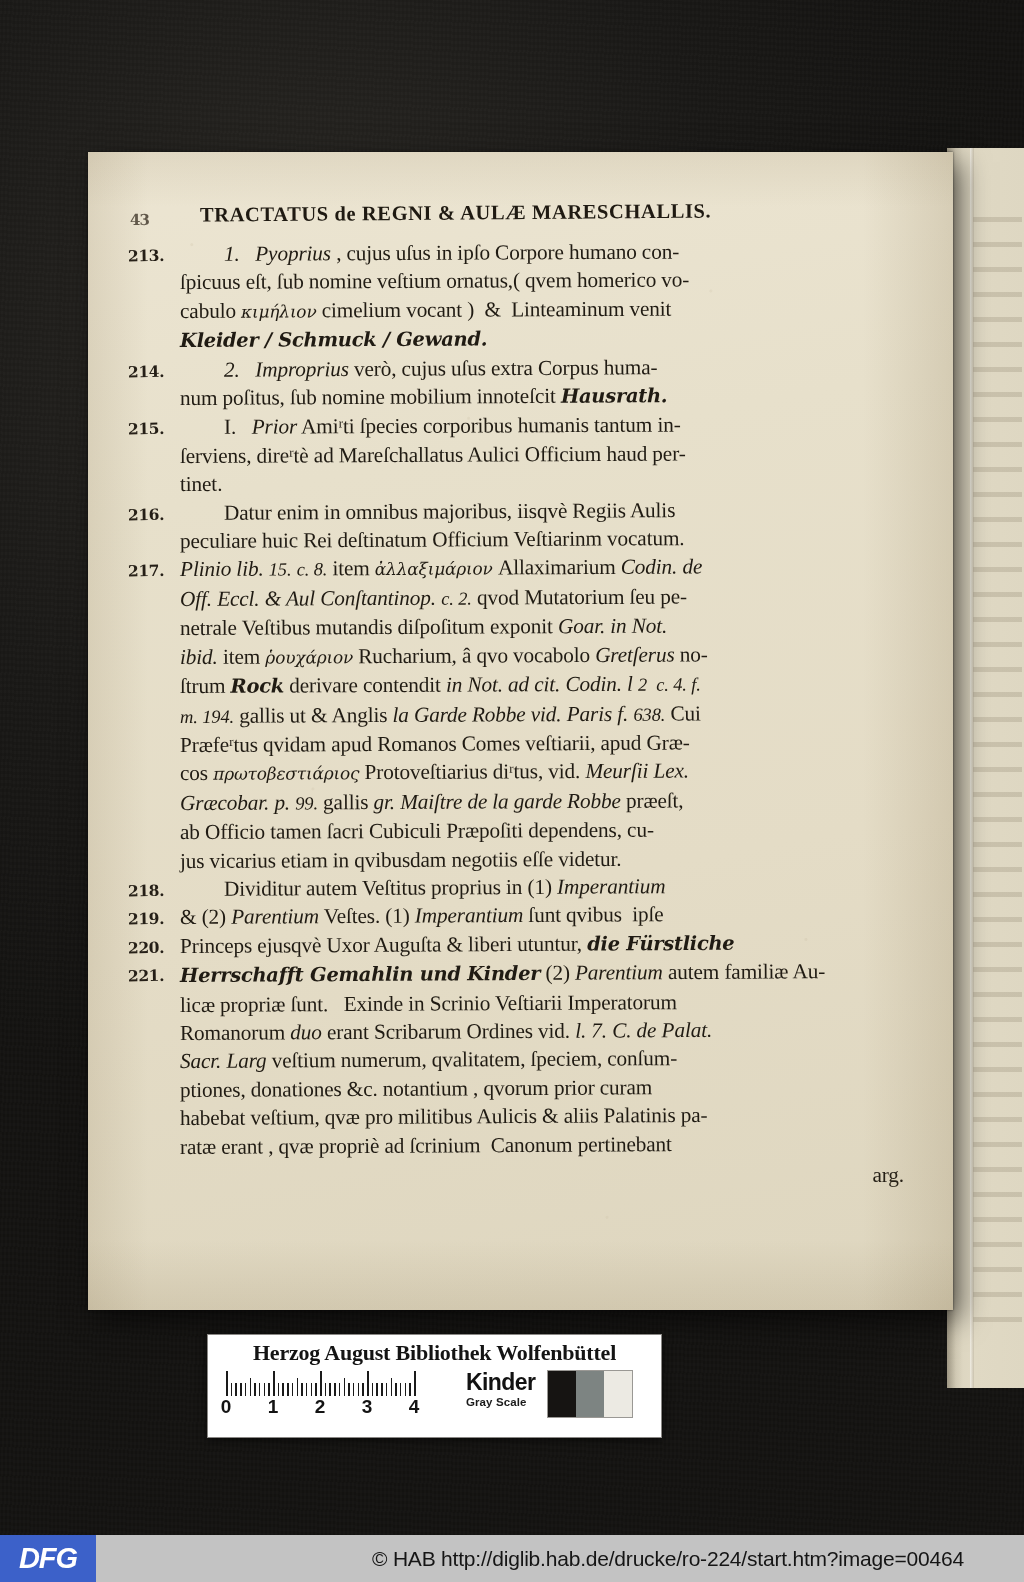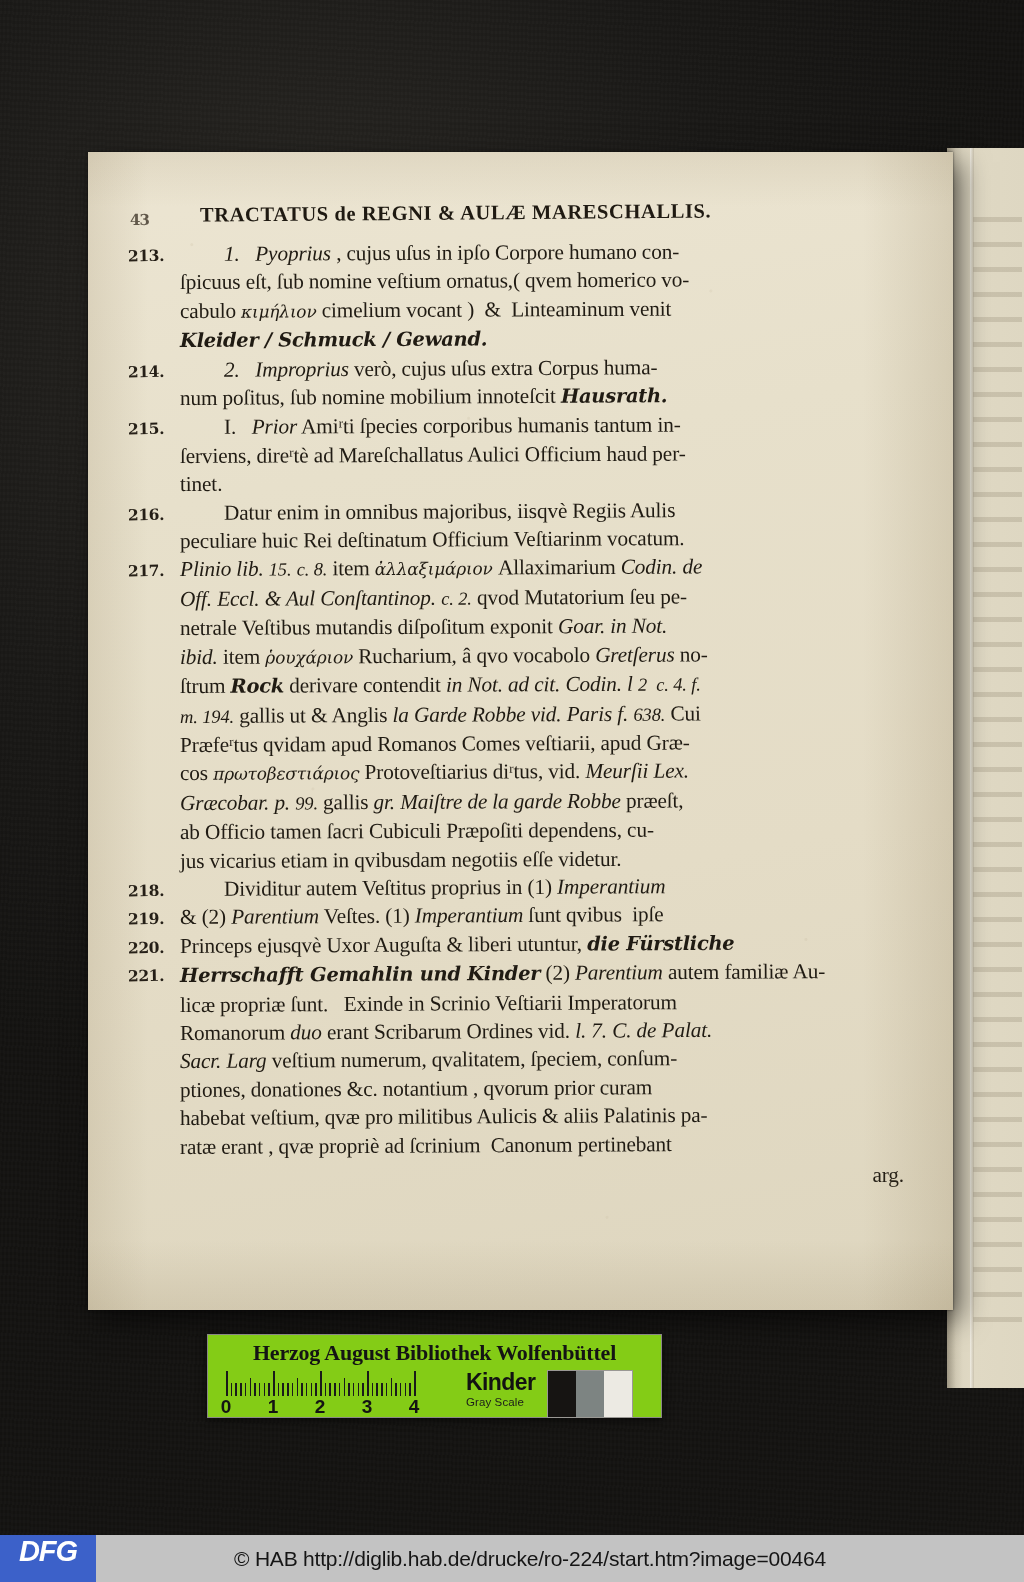--- a/index.html
+++ b/index.html
@@ -182,22 +182,22 @@
   }
 
   
   .para:nth-child(odd)  .line { transform: rotate(-0.28deg); }
   .para:nth-child(even) .line { transform: rotate(-0.34deg); }
 
   
   .ruler-card {
     position: absolute;
     left: 207px; top: 1334px;
-    width: 455px; height: 84px;
-    background: #84cc16;
+    width: 455px; height: 104px;
+    background: #ffffff;
     border: 1px solid #8a8885;
     box-shadow: 0 2px 8px rgba(0,0,0,.6);
   }
   .ruler-title {
     text-align: center;
     font-family: "Liberation Serif", serif;
     font-weight: 700;
     font-size: 22px;
     color: #141414;
     letter-spacing: -.2px;
@@ -237,21 +237,21 @@
   .kodak-word {
     font-family: "Liberation Sans", sans-serif;
     font-weight: 700;
     font-size: 23px;
     color: #121212;
     letter-spacing: -.6px;
     line-height: 23px;
   }
   .kodak-sub {
     font-family: "Liberation Sans", sans-serif;
-    font-weight: 400;
+    font-weight: 700;
     font-size: 11.5px;
     color: #1b1b1b;
     letter-spacing: .1px;
     margin-top: 2px;
   }
   .patches {
     display: flex;
     margin-left: 12px;
     flex: 0 0 auto;
     height: 48px;
@@ -265,34 +265,35 @@
     left: 0; bottom: 0;
     width: 1024px; height: 47px;
     background: #c3c3c3;
     display: flex;
     align-items: center;
   }
   .dfg-logo {
     width: 96px; height: 47px;
     background: #3c61c9;
     display: flex;
+    align-items: center;
     justify-content: center;
     flex: 0 0 96px;
   }
   .dfg-logo span {
     font-family: "Liberation Sans", sans-serif;
     font-weight: 700;
     font-style: italic;
     font-size: 29px;
     color: #ffffff;
     letter-spacing: -1px;
   }
   .footer-url {
     flex: 1 1 auto;
-    text-align: center;
+    text-align: right;
     font-family: "Liberation Sans", sans-serif;
     font-size: 21px;
     color: #151515;
     letter-spacing: -.2px;
     padding-right: 60px;
   }
 </style>
 </head>
 <body>
 

